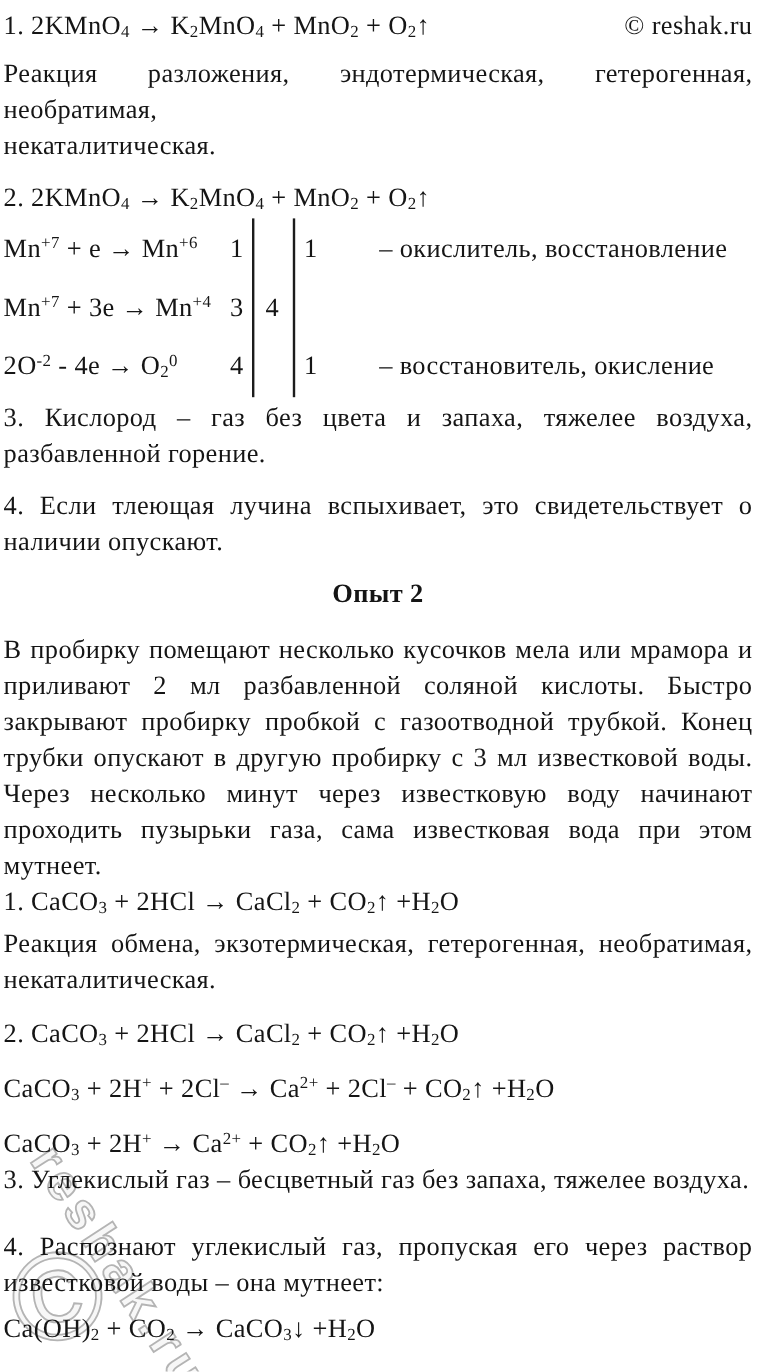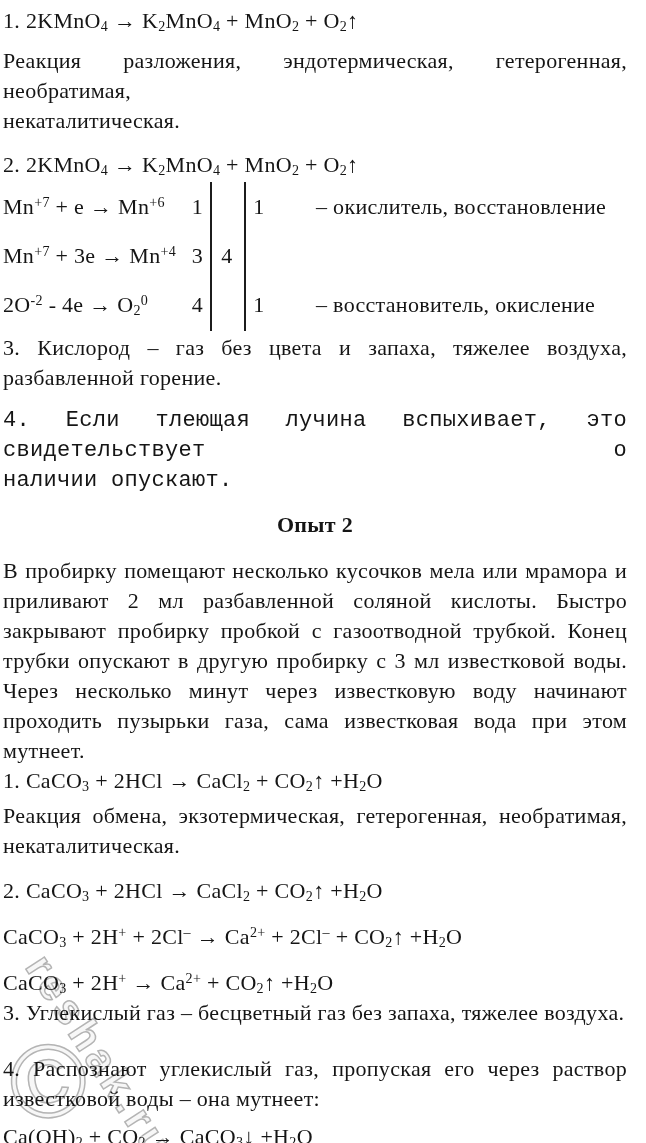--- a/index.html
+++ b/index.html
@@ -27,21 +27,21 @@
   .balance-row{display:grid;grid-template-columns:185px 22px 34px 30px 1fr;height:49px;align-items:center;}
   .b-eq{white-space:nowrap;}
   .b-n1{text-align:right;padding-right:7px;}
   .b-mid{text-align:center;}
   .b-n2{text-align:center;}
   .b-note{padding-left:42px;white-space:nowrap;}
   .bar{position:absolute;top:0;bottom:-2px;width:2px;background:#1c1c1c;}
   .bar1{left:207px;}
   .bar2{left:241px;}
   .p-sec3{margin-top:4px;}
-  .p-sec4{margin-top:13px;font-family:Liberation Mono, monospace;}
+  .p-sec4{margin-top:13px;}
   .p-desc{margin-top:16px;}
   .eq-c1{margin-top:0;}
   .p-obmena{margin-top:5px;}
   .eq-c2{margin-top:15px;}
   .eq-ionic{margin-top:16px;}
   .eq-net{margin-top:16px;}
   .p-co2desc{margin-top:0;}
   .p-co2det{margin-top:26px;}
   .eq-lime{margin-top:8px;}
 
@@ -62,20 +62,21 @@
 </head>
 <body>
 
 <div class="watermark wm-c">©</div>
 <div class="watermark wm-text">reshak.ru</div>
 
 <div class="content">
 
   <div class="topline">
     <div class="equation">1. 2KMnO<sub>4</sub> → K<sub>2</sub>MnO<sub>4</sub> + MnO<sub>2</sub> + O<sub>2</sub>↑</div>
+    <div class="copyright">© reshak.ru</div>
   </div>
 
   <div class="para p-reaction1">
 
   <div class="line">Реакция разложения, эндотермическая, гетерогенная, необратимая,</div>
       <div class="line">некаталитическая.</div>
     </div>
 
   <div class="equation eq2">2. 2KMnO<sub>4</sub> → K<sub>2</sub>MnO<sub>4</sub> + MnO<sub>2</sub> + O<sub>2</sub>↑</div>
 

